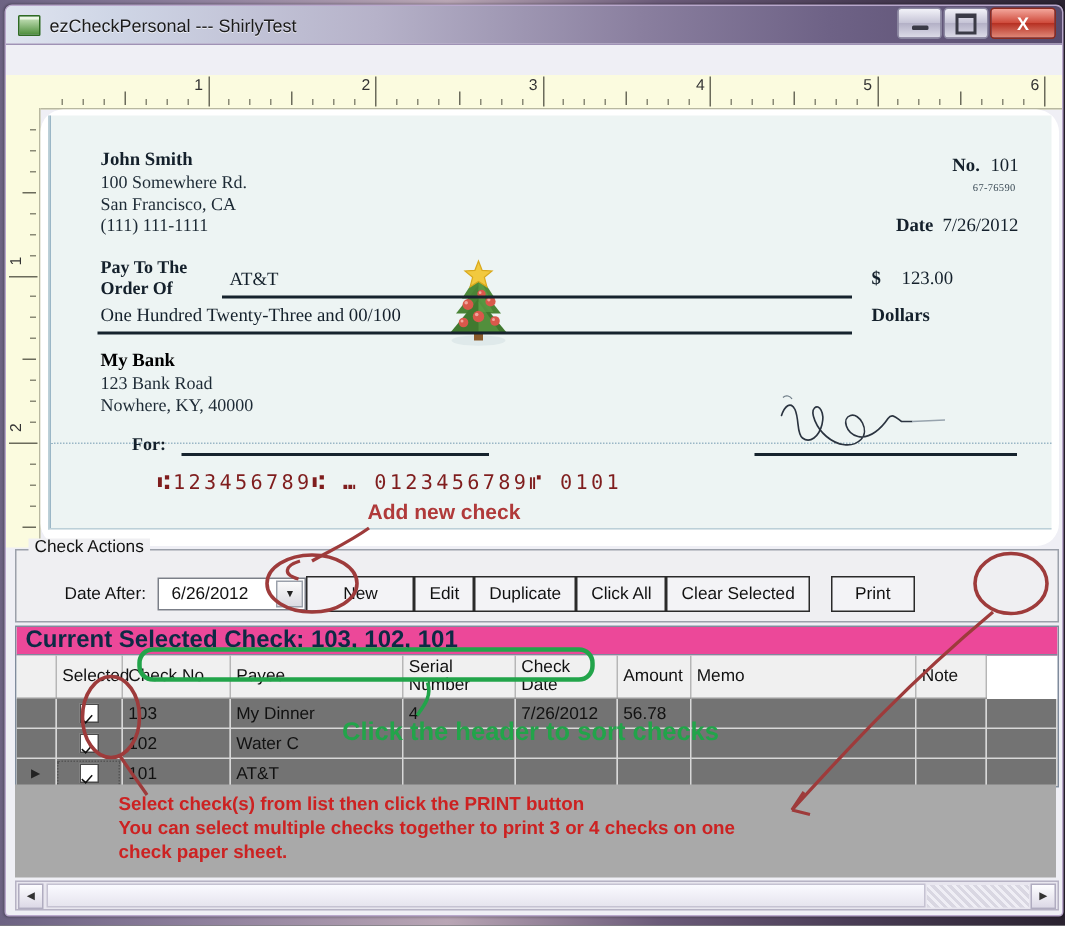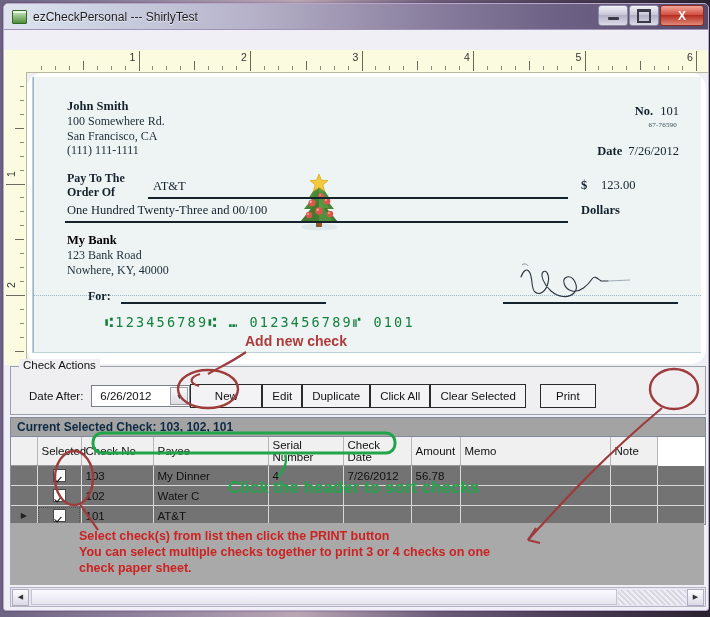--- a/index.html
+++ b/index.html
@@ -138,34 +138,34 @@
 
   .for-lbl{position:absolute;left:55px;top:212px;font-family:"Liberation Serif",serif;font-weight:bold;font-size:12px;color:#14202b;}
   .for-rule{position:absolute;left:88px;top:225px;width:205px;height:1.5px;background:#16232d;}
 
   .sig-rule{position:absolute;left:470px;top:225px;width:175px;height:1.5px;background:#16232d;}
   .sig{position:absolute;left:485px;top:178px;width:150px;height:50px;}
 
   .micr{
     position:absolute;left:72px;bottom:22px;
     font-family:"DejaVu Sans Mono",monospace;font-size:13.5px;
-    letter-spacing:2.2px;color:#15803d;white-space:nowrap;
+    letter-spacing:2.2px;color:#7f1d1d;white-space:nowrap;
   }
 
   
   .actions{
     position:absolute;left:6px;top:362px;width:694px;height:47px;
     border:1px solid #9ba0aa;background:#efeff2;
   }
   .actions .legend{
     position:absolute;left:8px;top:-8px;background:#efeff2;padding:0 4px;
     font-size:11.5px;color:#111;
   }
   .actions .row{position:absolute;left:0;top:14px;width:100%;height:30px;display:flex;align-items:center;}
-  .date-lbl{margin-left:18px;font-size:11.5px;color:#111;}
+  .date-lbl{margin-left:32px;font-size:11.5px;color:#111;}
   .date-combo{
     margin-left:8px;width:97px;height:20px;border:1px solid #7b7f88;background:#fff;
     display:flex;align-items:center;position:relative;
   }
   .date-combo .dv{font-size:11.5px;color:#111;padding-left:8px;}
   .date-combo .arrow{
     position:absolute;right:1px;top:1px;width:16px;height:16px;
     background:linear-gradient(#fafafa,#dcdce2);border:1px solid #9aa0aa;
     display:flex;align-items:center;justify-content:center;font-size:7px;color:#222;
   }
@@ -176,22 +176,22 @@
   }
   .abtn.new{min-width:52px;}
   .abtn.print{min-width:36px;margin-left:14px;}
 
   
   .grid-wrap{
     position:absolute;left:6px;top:413px;width:694px;height:106px;
     border:1px solid #7f8b9c;background:#fff;overflow:hidden;
   }
   .grid-caption{
-    height:18px;background:#a3a3a3;border-bottom:1px solid #7f8b9c;
-    font-size:12px;font-weight:bold;color:#0d2a44;display:flex;align-items:center;padding-left:6px;
+    height:18px;background:#ec4899;border-bottom:1px solid #7f8b9c;
+    font-size:16px;font-weight:bold;color:#0d2a44;display:flex;align-items:center;padding-left:6px;
   }
   table.grid{border-collapse:collapse;width:100%;table-layout:fixed;font-size:11.5px;}
   table.grid th{
     background:#f0f0f0;border-right:1px solid #b6b6b6;border-bottom:1px solid #9a9a9a;
     font-weight:normal;color:#111;text-align:left;padding:2px 4px;height:17px;
   }
   table.grid td{
     border-right:1px solid #d8d8d8;border-bottom:1px solid #d8d8d8;
     color:#111;padding:1px 4px;height:17px;background:#737373;
   }

